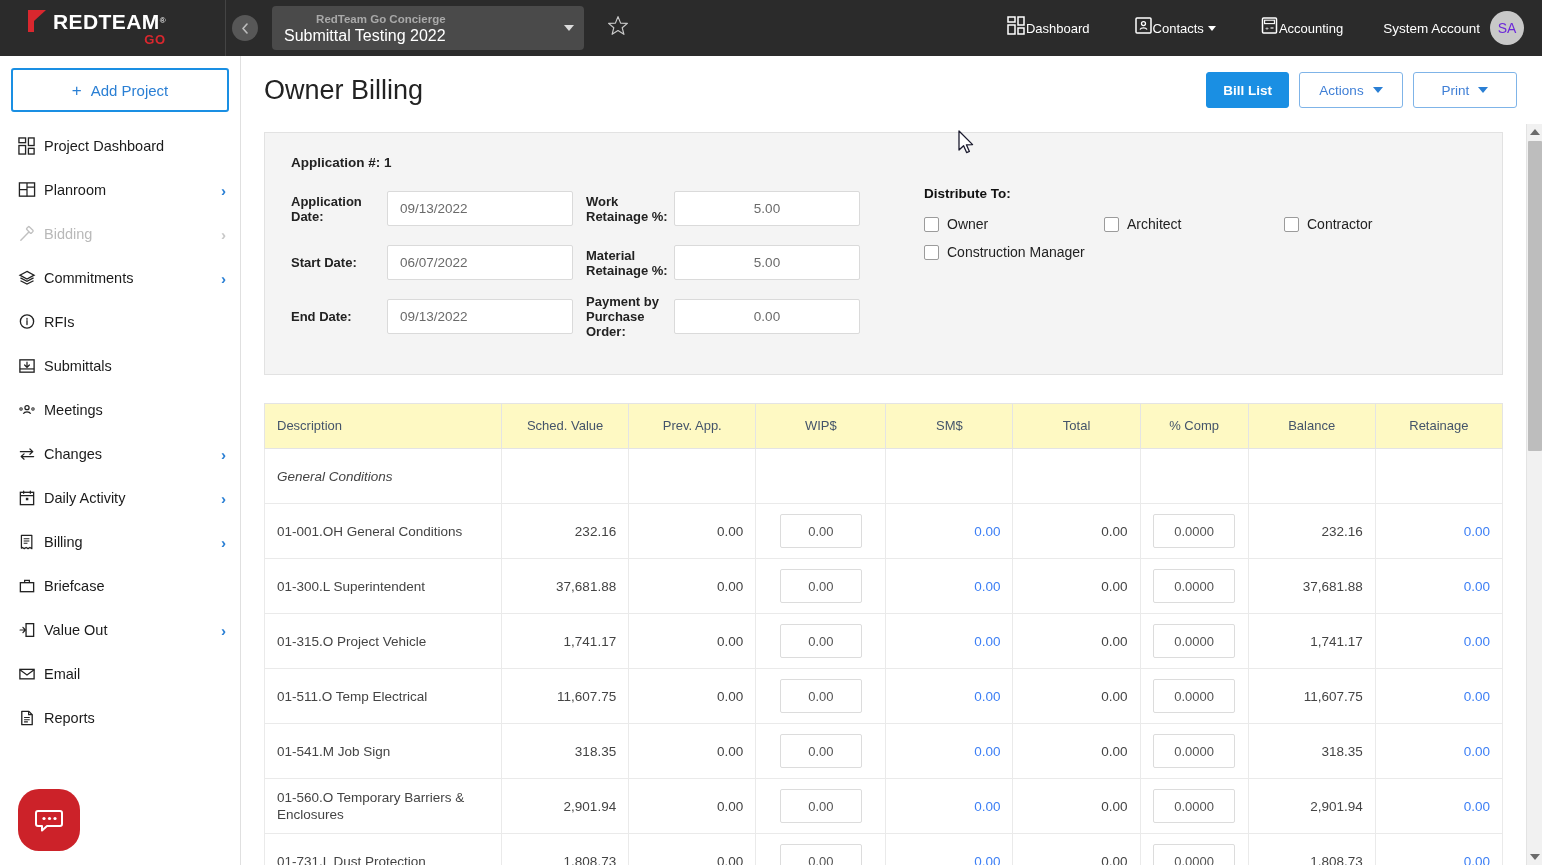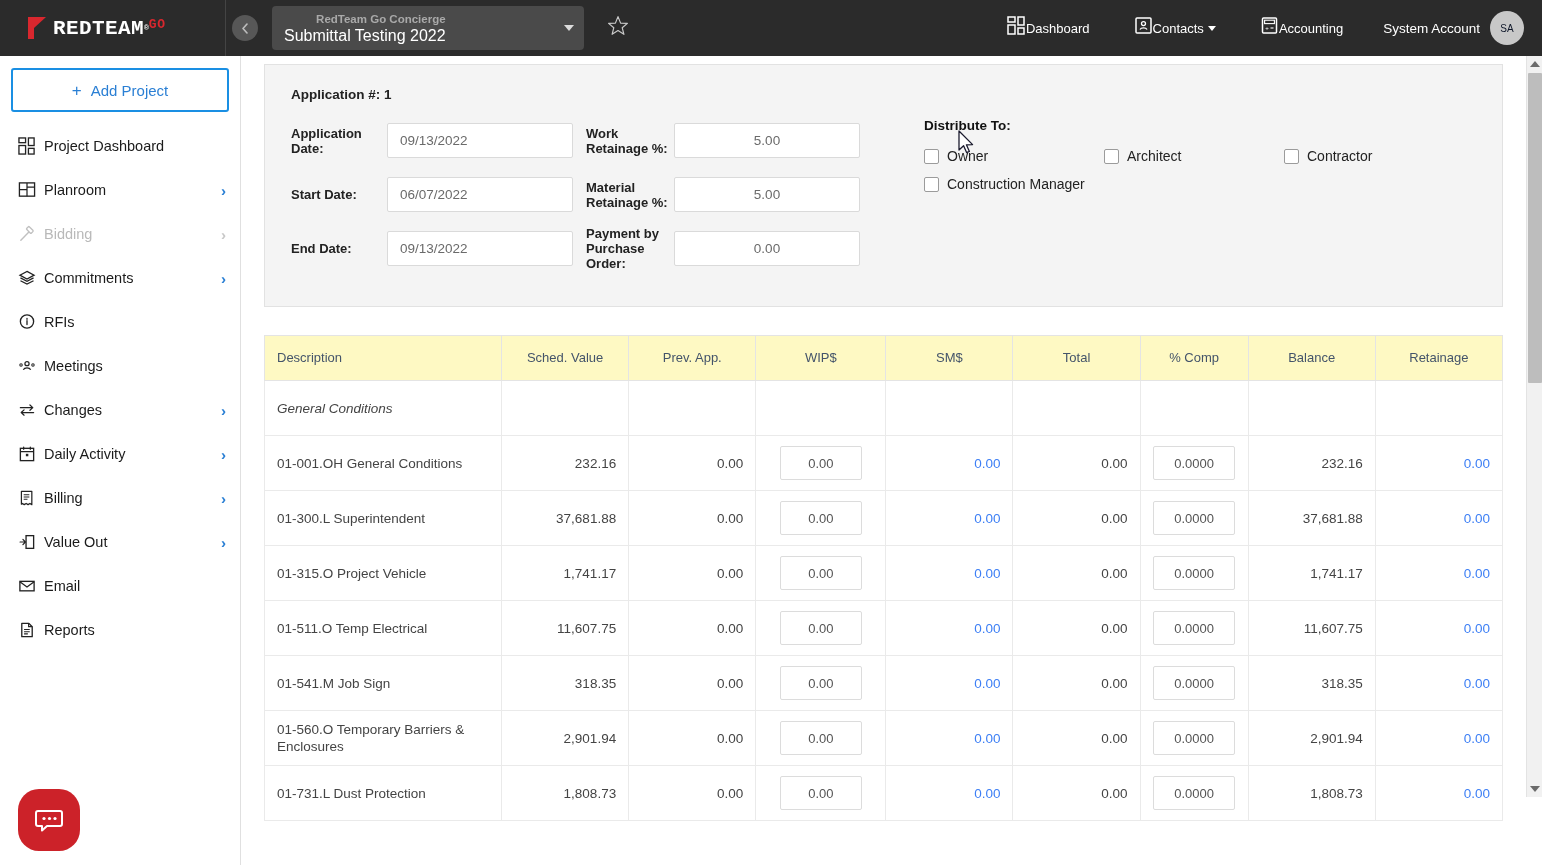--- a/index.html
+++ b/index.html
@@ -9,21 +9,21 @@
     background: #ffffff;
     overflow: hidden;
   }
 
   
   .topbar {
     position: absolute; top: 0; left: 0; width: 1542px; height: 56px;
     background: #2b2b2b; display: flex; align-items: center;
   }
   .logo-wrap { width: 225px; height: 56px; display: flex; align-items: center; padding-left: 28px; }
-  .logo { display: flex; line-height: 1; font-family: Liberation Mono, monospace; }
+  .logo { display: flex; flex-direction: column; line-height: 1; }
   .logo-row1 { display: flex; align-items: center; }
   .logo-mark { width: 22px; height: 22px; position: relative; margin-right: 3px; }
   .logo-mark::before {
     content: ""; position: absolute; left: 0; top: 0; width: 6px; height: 22px; background: #d9272e;
   }
   .logo-mark::after {
     content: ""; position: absolute; left: 6px; top: 0; width: 0; height: 0;
     border-left: 12px solid #d9272e; border-bottom: 11px solid transparent; border-top: 0;
   }
   .logo-text { color: #ffffff; font-size: 21px; font-weight: bold; letter-spacing: 0.4px; }
@@ -55,22 +55,22 @@
   .navitem {
     display: flex; flex-direction: row; align-items: center; justify-content: center;
     color: #ffffff; font-size: 13px; padding: 0 22px; cursor: pointer; height: 56px;
   }
   .navitem .ico { margin-bottom: 5px; height: 18px; display: flex; align-items: center; }
   .navitem .lbl { display: flex; align-items: center; gap: 4px; white-space: nowrap; }
   .mini-caret { width: 0; height: 0; border-left: 4px solid transparent; border-right: 4px solid transparent; border-top: 5px solid #ffffff; }
   .account { display: flex; align-items: center; margin-left: 18px; cursor: pointer; }
   .account-name { color: #ffffff; font-size: 13.5px; margin-right: 10px; }
   .avatar {
-    width: 34px; height: 34px; border-radius: 50%; background: #c8c8c8; color: #0f172a;
-    font-size: 10px; display: flex; align-items: center; justify-content: center; font-weight: 500;
+    width: 34px; height: 34px; border-radius: 50%; background: #c8c8c8; color: #6d28d9;
+    font-size: 14px; display: flex; align-items: center; justify-content: center; font-weight: 500;
   }
 
   
   .sidebar {
     position: absolute; top: 56px; left: 0; width: 241px; height: 809px;
     background: #ffffff; border-right: 1px solid #e0e0e0;
   }
   .add-project {
     margin: 12px 11px 0 11px; height: 44px; border: 2px solid #1a8fe3; border-radius: 3px;
     display: flex; align-items: center; justify-content: center; gap: 9px;
@@ -330,20 +330,30 @@
     <div class="nav-row">
       <span class="nav-ico">
         <svg width="18" height="18" viewBox="0 0 19 19">
           <circle cx="9.5" cy="9" r="7" fill="none" stroke="#222" stroke-width="1.4"></circle>
           <path d="M9.5 8 v4.2 M9.5 5.8 v0.8" stroke="#222" stroke-width="1.4" stroke-linecap="round"></path>
         </svg>
       </span>
       <span class="nav-lbl">RFIs</span>
     </div>
 
+    <div class="nav-row">
+      <span class="nav-ico">
+        <svg width="18" height="18" viewBox="0 0 19 19">
+          <rect x="2" y="3" width="15" height="13" fill="none" stroke="#222" stroke-width="1.4"></rect>
+          <path d="M9.5 5.5 v5 M7 8.4 L9.5 11 L12 8.4" fill="none" stroke="#222" stroke-width="1.3" stroke-linecap="round"></path>
+          <path d="M2 12.6 h15" stroke="#222" stroke-width="1.3"></path>
+        </svg>
+      </span>
+      <span class="nav-lbl">Submittals</span>
+    </div>
 
     <div class="nav-row">
       <span class="nav-ico">
         <svg width="18" height="18" viewBox="0 0 19 19">
           <circle cx="9.5" cy="7" r="2.2" fill="none" stroke="#222" stroke-width="1.3"></circle>
           <path d="M5.6 13.4 c1.3-2.6 6.5-2.6 7.8 0" fill="none" stroke="#222" stroke-width="1.3"></path>
           <circle cx="3.2" cy="8.4" r="1.3" fill="none" stroke="#222" stroke-width="1.1"></circle>
           <circle cx="15.8" cy="8.4" r="1.3" fill="none" stroke="#222" stroke-width="1.1"></circle>
         </svg>
       </span>
@@ -378,20 +388,29 @@
       <span class="nav-ico">
         <svg width="18" height="18" viewBox="0 0 19 19">
           <path d="M3.6 2.5 h11 v14 l-2-1.3 -2 1.3 -2-1.3 -2 1.3 -2-1.3 -1 0.8 Z" fill="none" stroke="#222" stroke-width="1.3" stroke-linejoin="round"></path>
           <path d="M6 6 h6 M6 8.4 h6 M6 10.8 h4" stroke="#222" stroke-width="1.1"></path>
         </svg>
       </span>
       <span class="nav-lbl">Billing</span>
       <span class="chev">›</span>
     </div>
 
+    <div class="nav-row">
+      <span class="nav-ico">
+        <svg width="18" height="18" viewBox="0 0 19 19">
+          <rect x="2.5" y="6" width="14" height="9.5" fill="none" stroke="#222" stroke-width="1.4"></rect>
+          <path d="M7 6 V3.6 h5 V6" fill="none" stroke="#222" stroke-width="1.3"></path>
+        </svg>
+      </span>
+      <span class="nav-lbl">Briefcase</span>
+    </div>
 
     <div class="nav-row">
       <span class="nav-ico">
         <svg width="18" height="18" viewBox="0 0 19 19">
           <rect x="8.5" y="2.8" width="8" height="13.4" fill="none" stroke="#222" stroke-width="1.4"></rect>
           <path d="M2.2 9.5 h5.4 M5.2 6.8 L7.8 9.5 L5.2 12.2" fill="none" stroke="#222" stroke-width="1.3" stroke-linecap="round" stroke-linejoin="round"></path>
         </svg>
       </span>
       <span class="nav-lbl">Value Out</span>
       <span class="chev">›</span>
@@ -424,20 +443,36 @@
       <path d="M6 8 h22 a2 2 0 0 1 2 2 v11 a2 2 0 0 1 -2 2 h-13 l-5 4.5 v-4.5 h-4 a2 2 0 0 1 -2 -2 v-11 a2 2 0 0 1 2 -2 z" fill="none" stroke="#ffffff" stroke-width="2" stroke-linejoin="round"></path>
       <circle cx="12" cy="15.5" r="1.6" fill="#ffffff"></circle>
       <circle cx="17.5" cy="15.5" r="1.6" fill="#ffffff"></circle>
       <circle cx="23" cy="15.5" r="1.6" fill="#ffffff"></circle>
     </svg>
   </div>
 </div>
 
 <div class="main">
 
+  <div class="page-head">
+    <div class="page-title">Owner Billing</div>
+    <div class="head-actions">
+      <div class="btn btn-primary">
+        <span>Bill List</span>
+      </div>
+      <div class="btn btn-outline">
+        <span>Actions</span>
+        <span class="btn-caret"></span>
+      </div>
+      <div class="btn btn-outline">
+        <span>Print</span>
+        <span class="btn-caret"></span>
+      </div>
+    </div>
+  </div>
 
   <div class="scroll-area">
     <div class="content">
 
       <div class="form-card">
         <div class="app-num">Application #: 1</div>
 
         <div class="form-grid">
           <div class="fcol1">
             <div class="frow">

